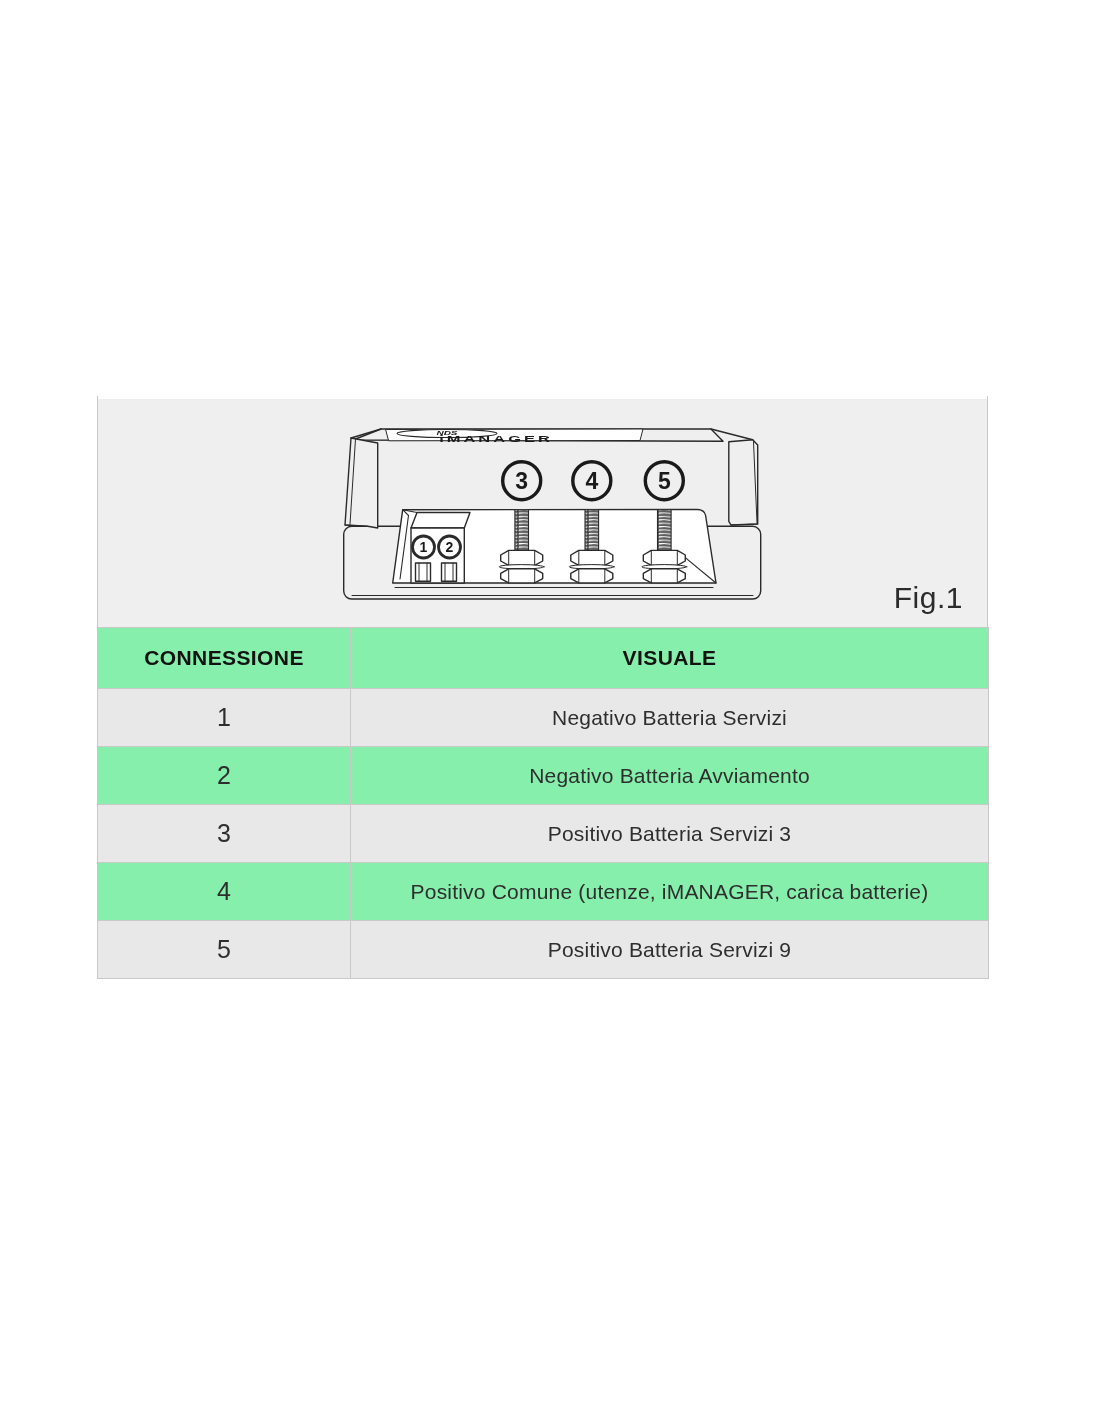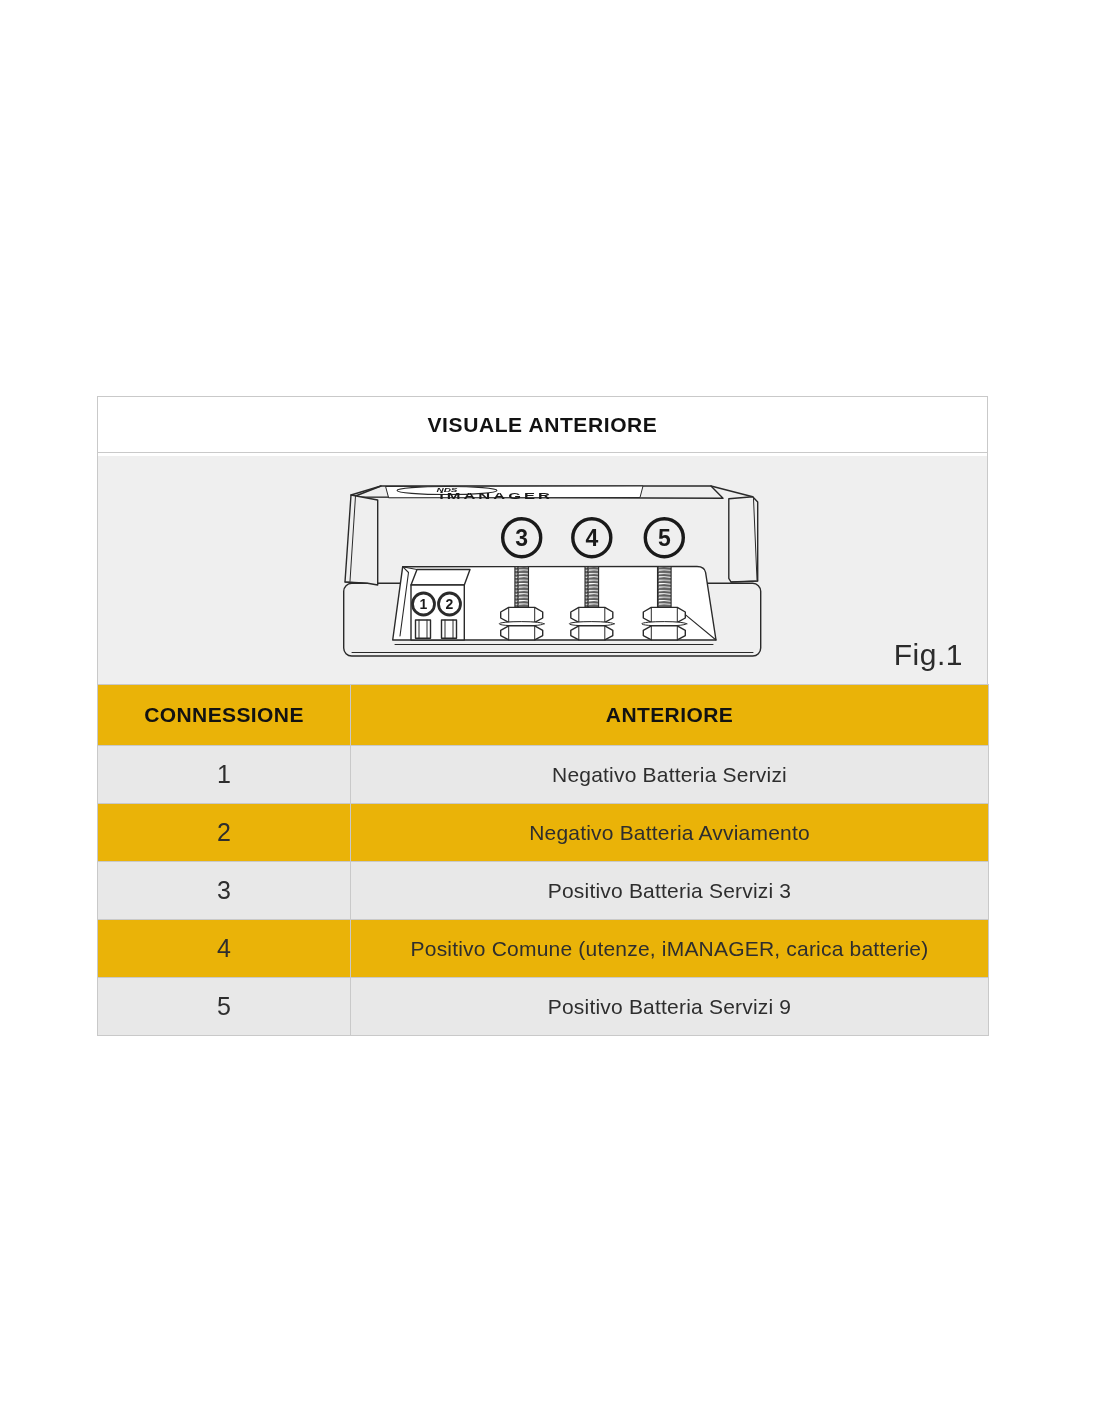--- a/index.html
+++ b/index.html
@@ -21,36 +21,35 @@
   }
   svg.device{position:absolute;left:238px;top:14px;}
   .fig-label{
     position:absolute;right:24px;bottom:12px;
     font-size:30px;font-weight:500;color:#2b2b2b;letter-spacing:.5px;
   }
   table.conn{border-collapse:collapse;width:891px;table-layout:fixed;}
   table.conn col.c1{width:253px;}
   table.conn col.c2{width:638px;}
   table.conn th,table.conn td{
-    border:1px solid #c9c9c9;text-align:center;vertical-align:middle;background:#eab308;
+    border:1px solid #c9c9c9;text-align:center;vertical-align:middle;background:#86efac;
   }
   table.conn th{
     height:58px;font-size:21px;font-weight:800;letter-spacing:.4px;color:#121212;
   }
   table.conn td{height:55px;color:#2e2e2e;}
   table.conn td.num{font-size:25px;}
   table.conn td.fn{font-size:21px;letter-spacing:.2px;}
   table.conn tr.alt td{background:#e8e8e8;}
 </style>
 </head>
 <body>
 
 <div class="panel">
 
-  <div class="title-row">VISUALE ANTERIORE</div>
   <div class="gap-row"></div>
 
   <div class="figure-band">
 
     <svg class="device" width="430" height="197" viewBox="0 0 430 197" fill="none" stroke="#2a2a2a" stroke-width="1.4" stroke-linejoin="round" stroke-linecap="round">
       <defs>
         <pattern id="threads" width="14" height="3.4" patternUnits="userSpaceOnUse">
           <rect width="14" height="3.4" fill="#ffffff"></rect>
           <line x1="0" y1="2.8" x2="14" y2="1.2" stroke="#6d6d6d" stroke-width="0.9"></line>
         </pattern>
@@ -152,21 +151,21 @@
   </div>
 
   <table class="conn">
     <colgroup>
         <col class="c1">
         <col class="c2">
       </colgroup>
     <thead>
       <tr>
         <th>CONNESSIONE</th>
-        <th>ANTERIORE</th>
+        <th>VISUALE</th>
       </tr>
     </thead>
     <tbody>
         <tr class="alt">
           <td class="num">1</td>
           <td class="fn">Negativo Batteria Servizi</td>
         </tr>
         <tr>
           <td class="num">2</td>
           <td class="fn">Negativo Batteria Avviamento</td>

